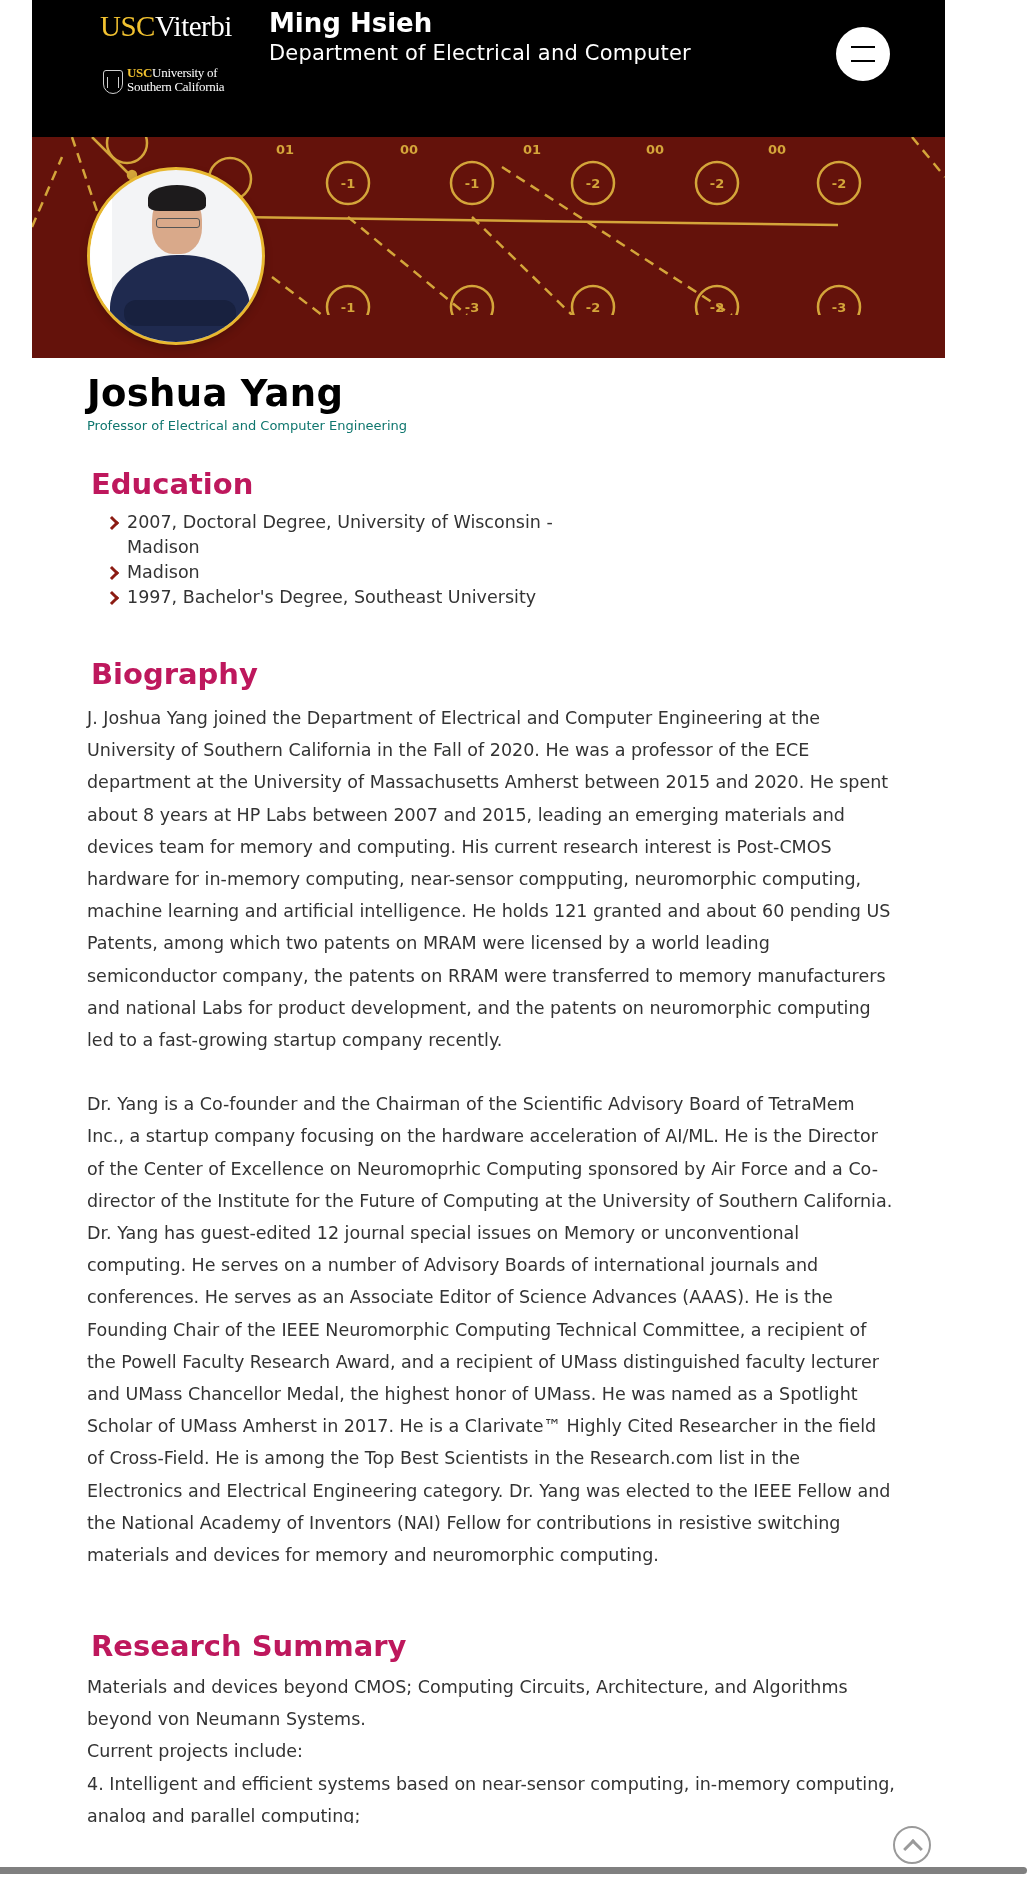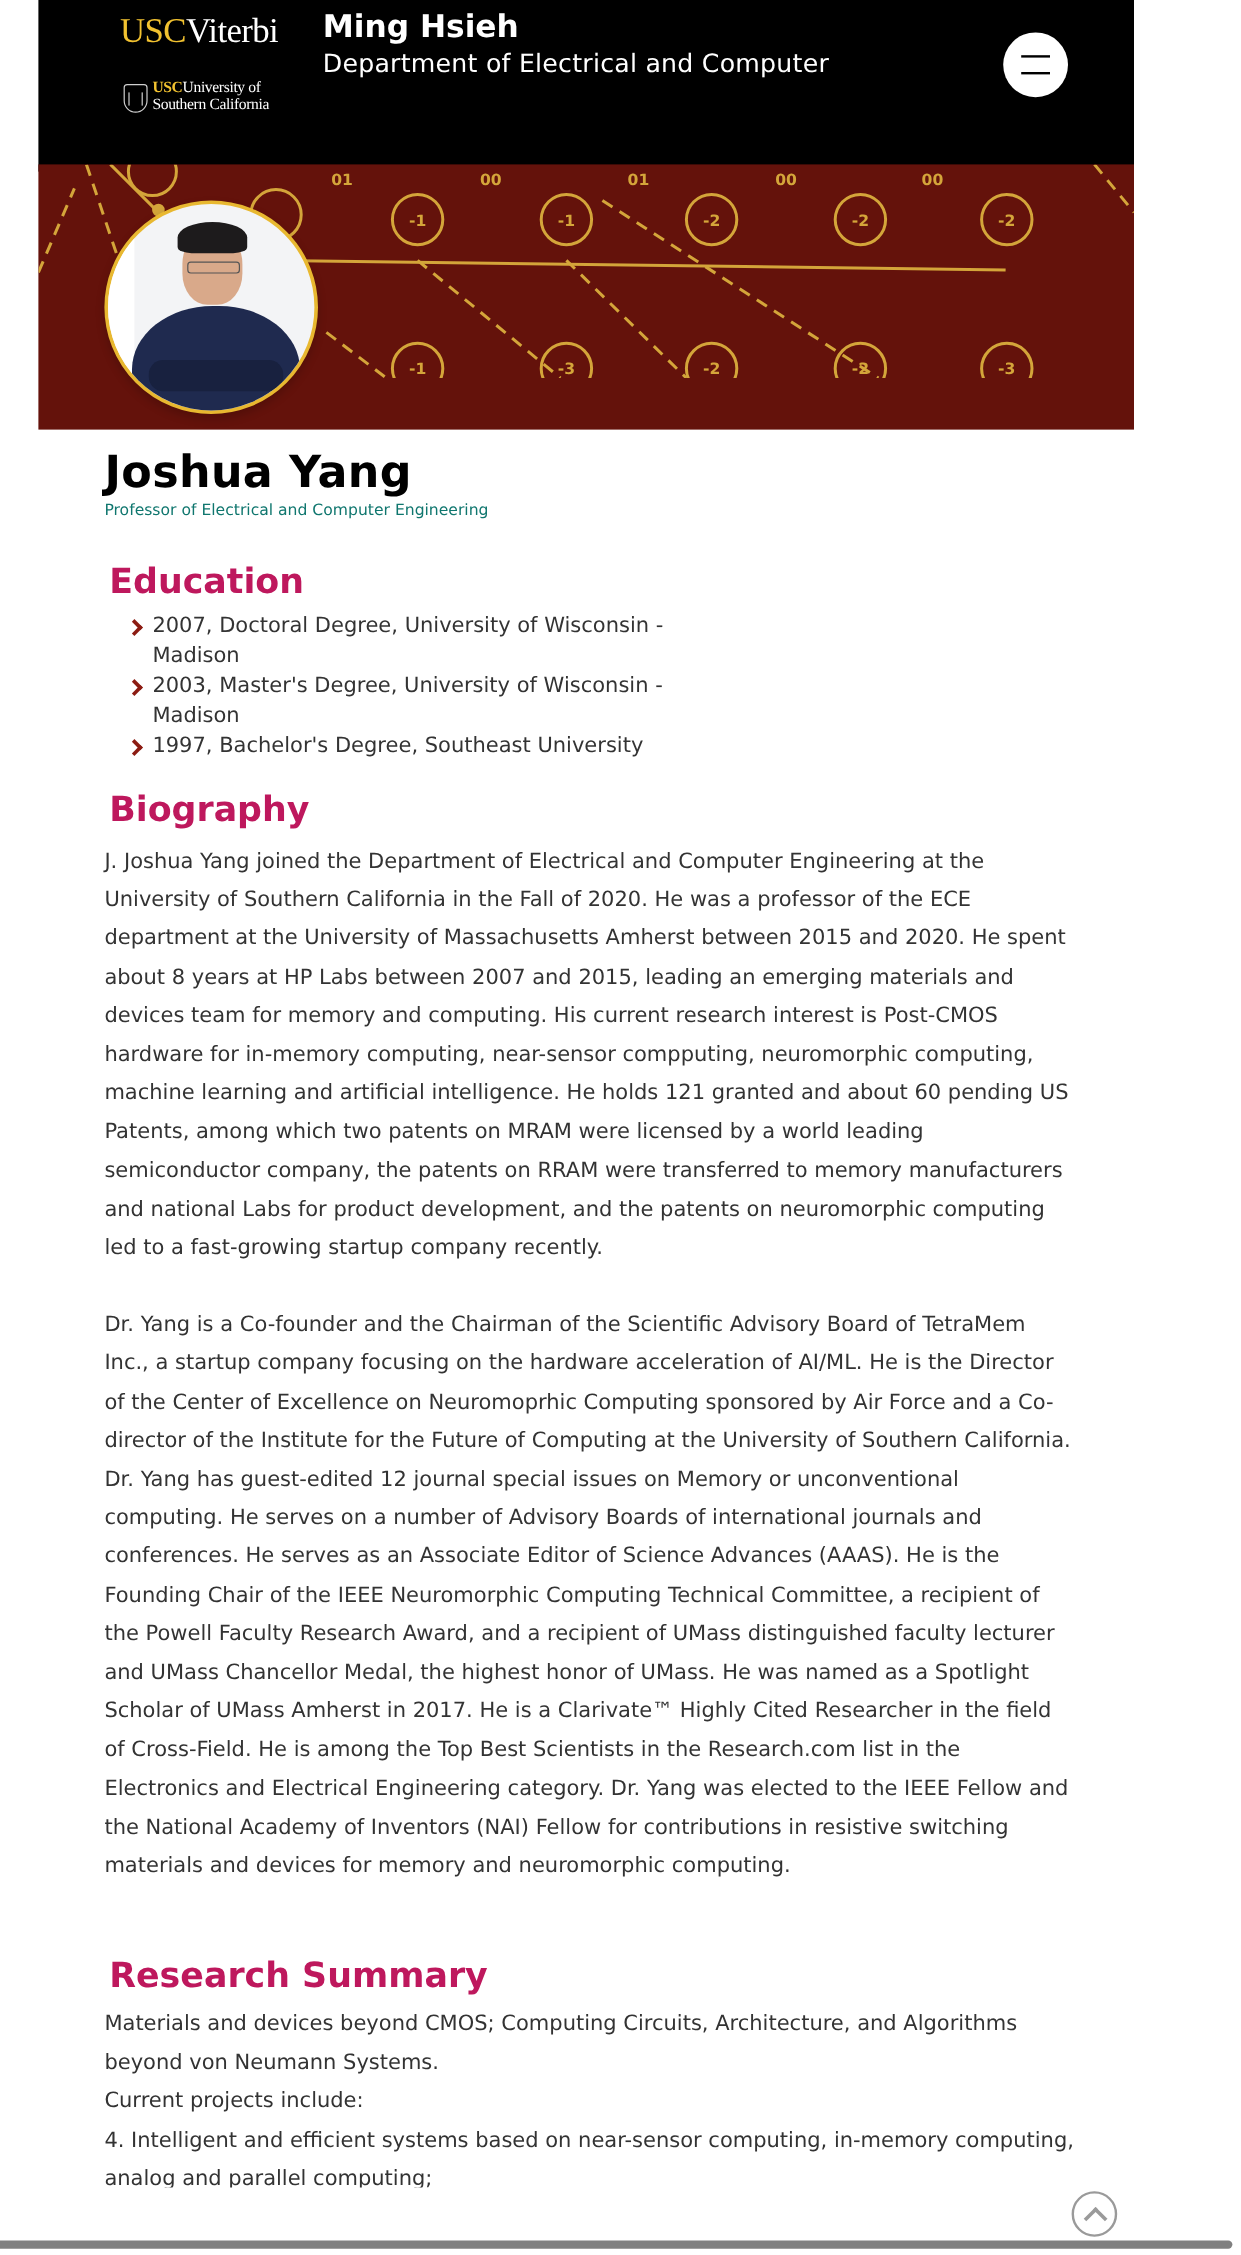--- a/index.html
+++ b/index.html
@@ -206,21 +206,20 @@
 
   <h2 class="section-heading" style="top:463px">Education</h2>
   <ul class="edu-list">
     <li class="edu-item">
       <span class="chev"></span>
       <div>2007, Doctoral Degree, University of Wisconsin -</div>
       <div>Madison</div>
     </li>
     <li class="edu-item">
       <span class="chev"></span>
-      <div>2003, Master's Degree, University of Wisconsin -</div>
       <div>Madison</div>
     </li>
     <li class="edu-item">
       <span class="chev"></span>
       <div>1997, Bachelor's Degree, Southeast University</div>
     </li>
   </ul>
 
   <h2 class="section-heading" style="top:653px">Biography</h2>
   <div class="bio">

